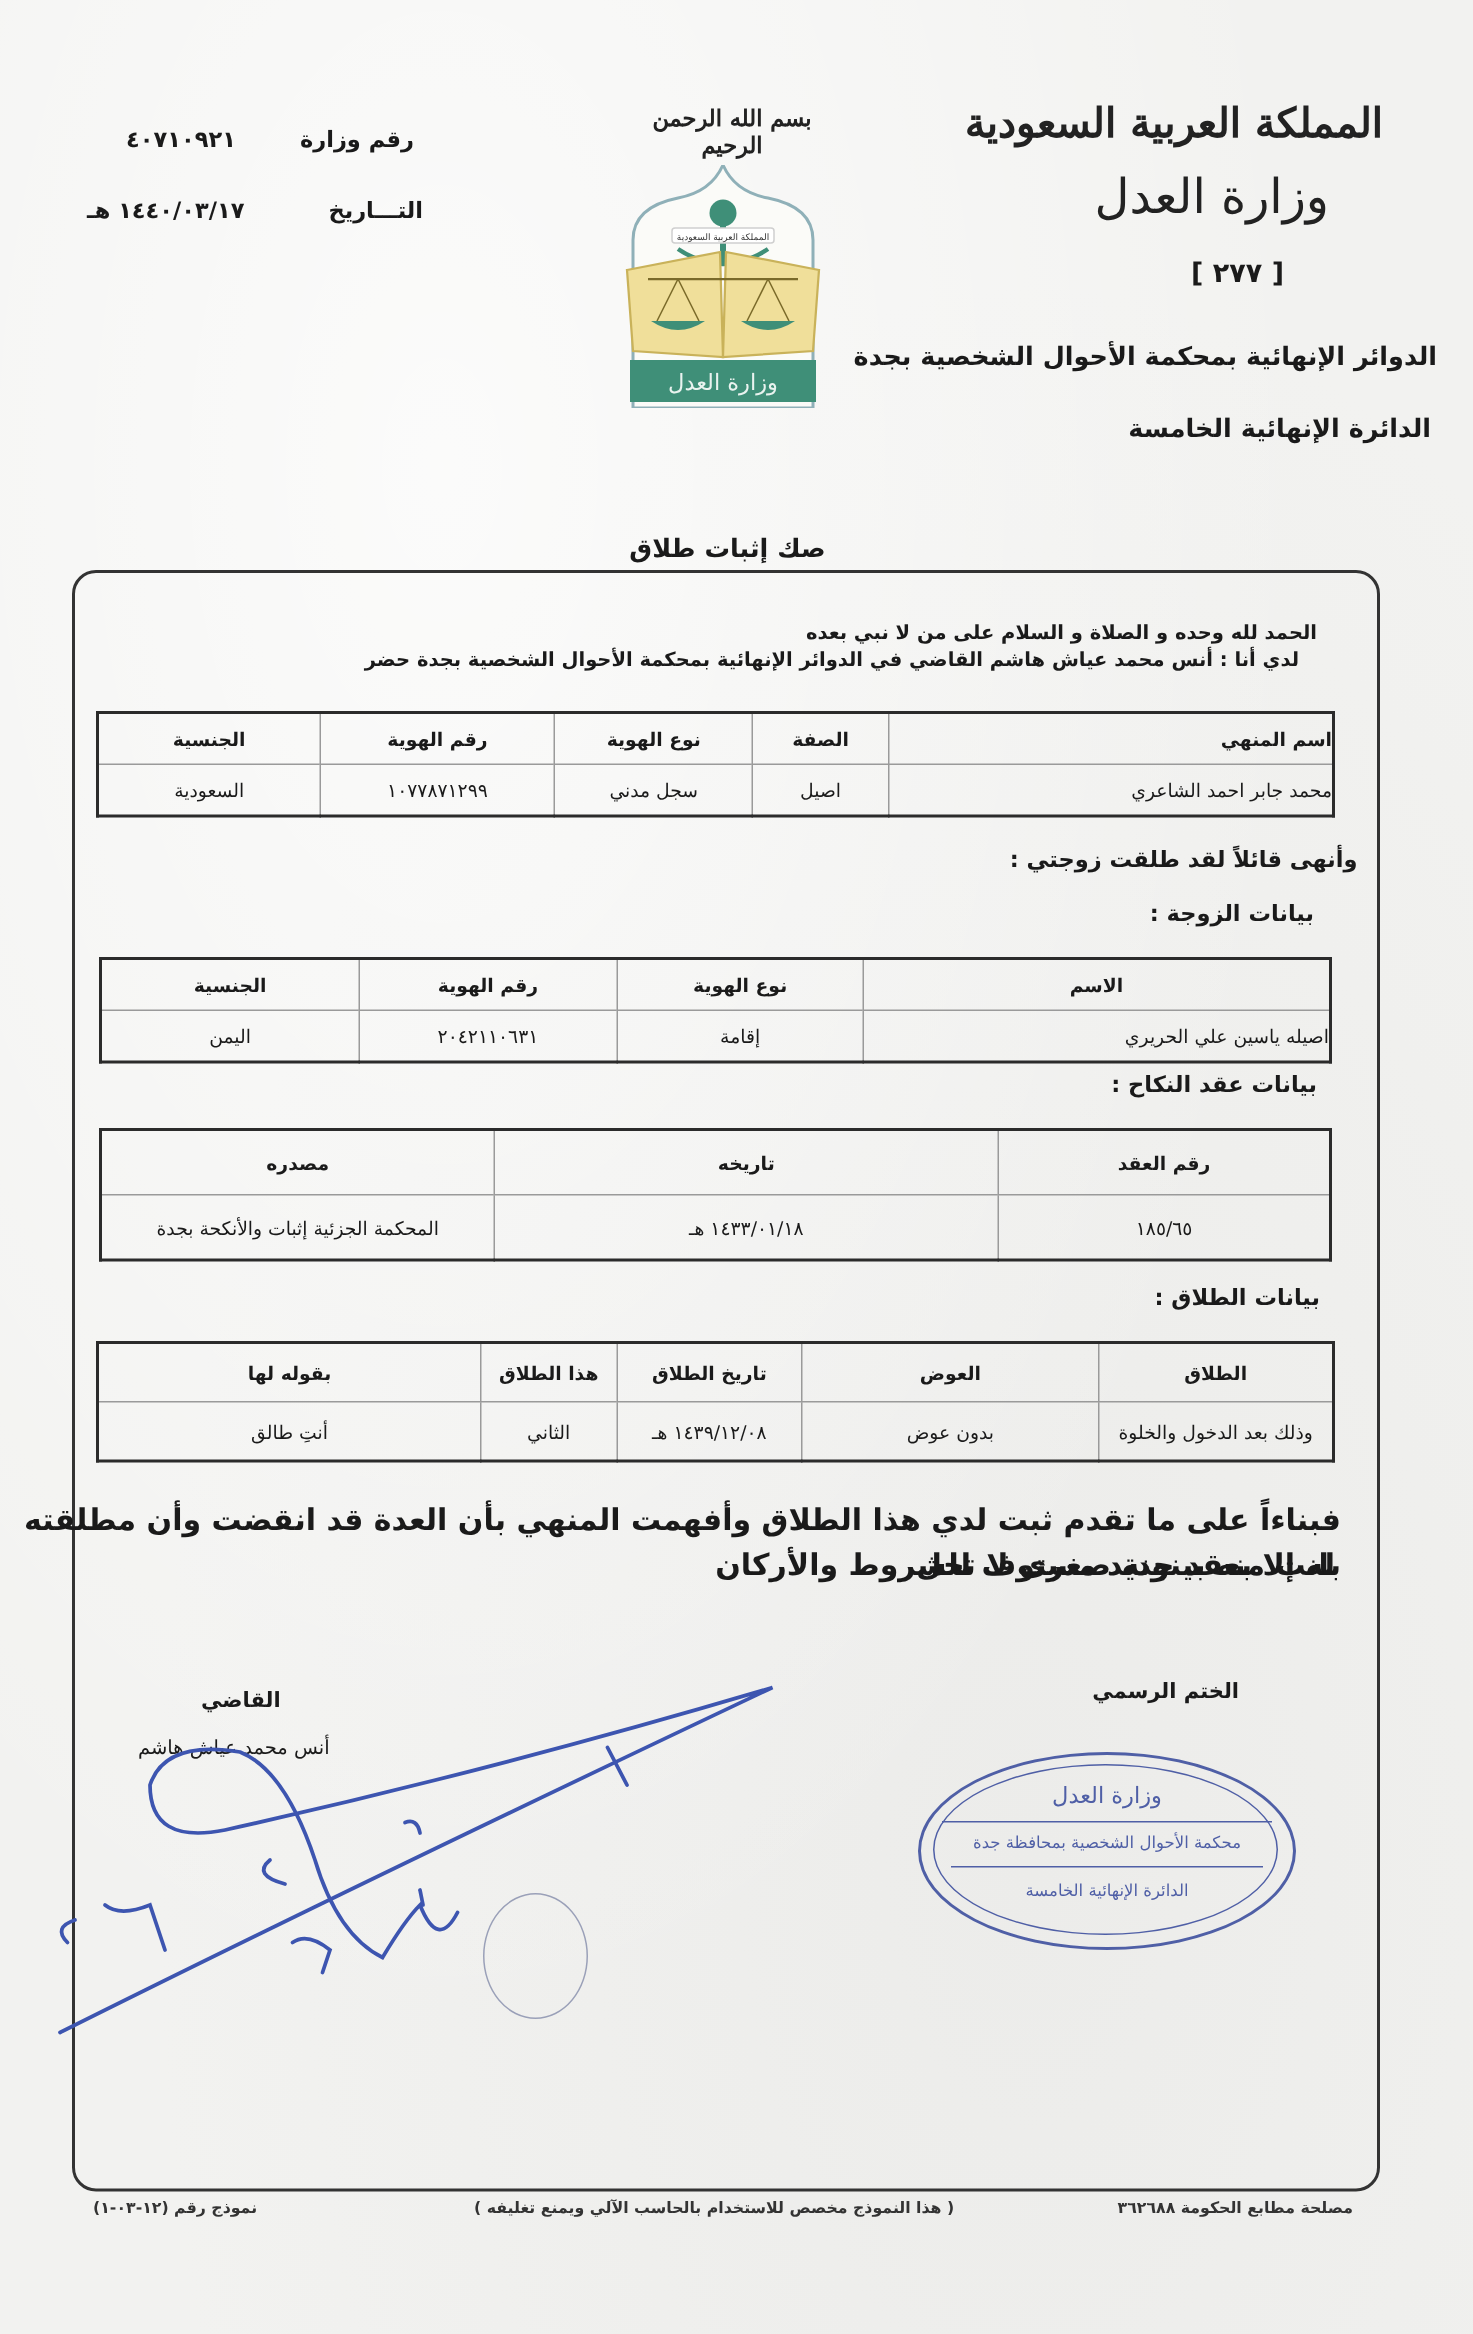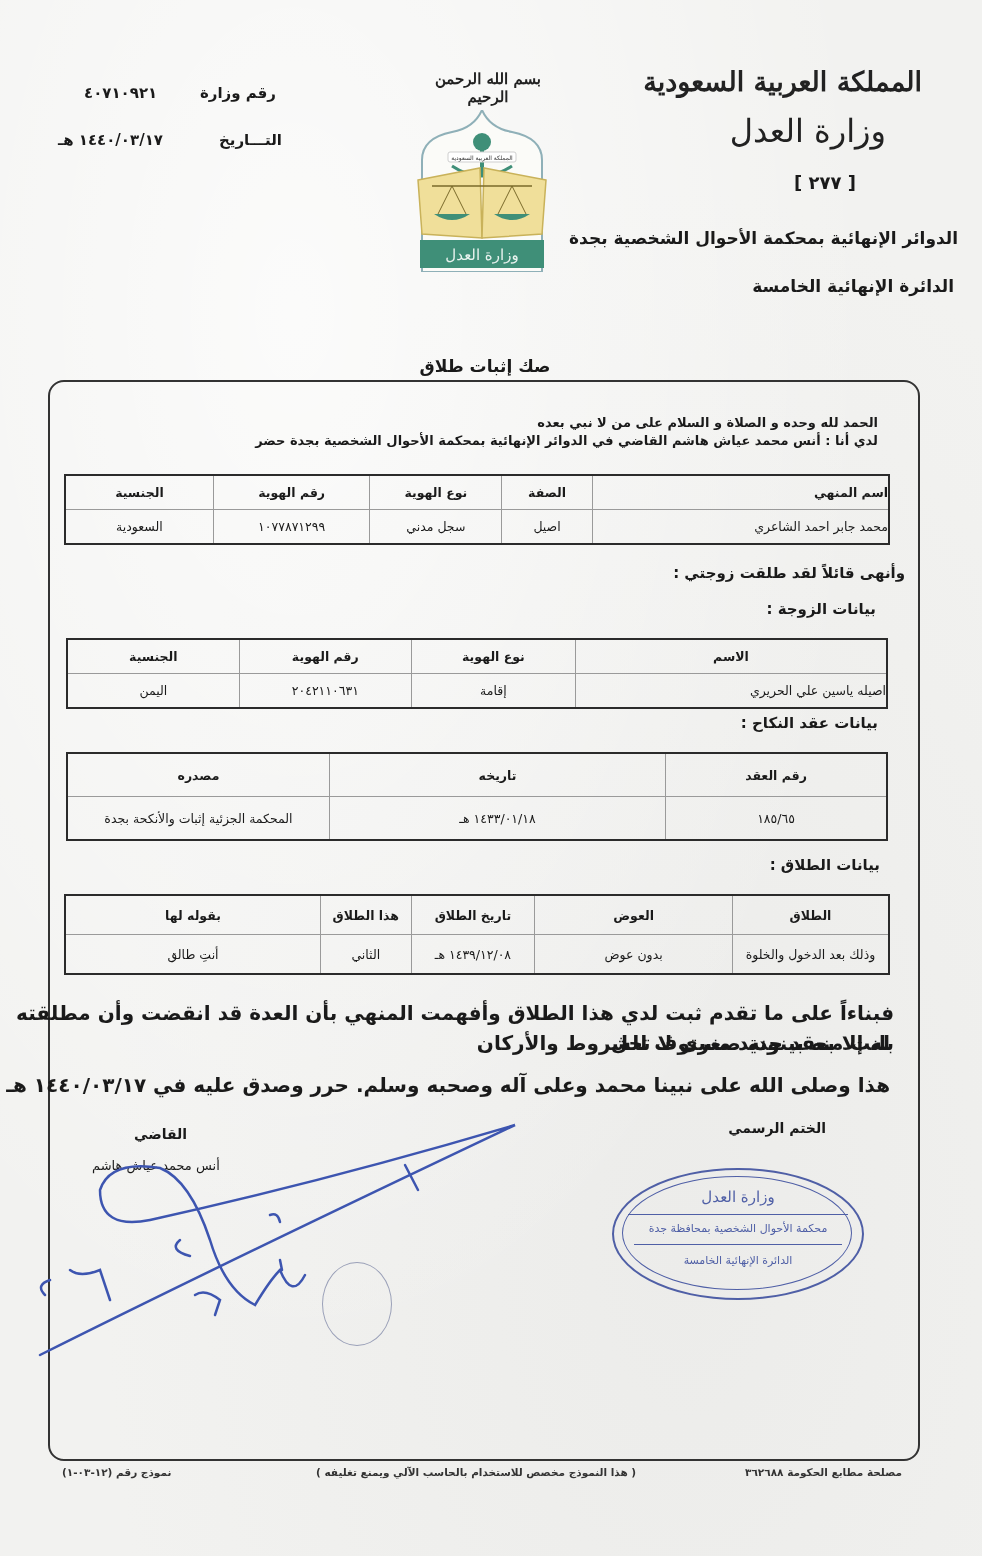--- a/index.html
+++ b/index.html
@@ -94,21 +94,21 @@
   <div class="abs rtl ministry" style="right:96px; top:112px;">وزارة العدل</div>
   <div class="abs rtl code" style="right:126px; top:172px;">[ ٢٧٧ ]</div>
   <div class="abs rtl court-line" style="right:24px; top:228px;">الدوائر الإنهائية بمحكمة الأحوال الشخصية بجدة</div>
   <div class="abs rtl court-line" style="right:28px; top:276px;">الدائرة الإنهائية الخامسة</div>
 
   <div class="abs rtl doc-title" style="left:380px; top:356px; width:210px; text-align:center;">صك إثبات طلاق</div>
 
   <div class="frame"></div>
 
   <div class="abs rtl body-text" style="right:104px; top:414px;">الحمد لله وحده و الصلاة و السلام على من لا نبي بعده</div>
-  <div class="abs rtl body-text" style="right:104px; top:432px;">لدي أنا : أنس محمد عياش هاشم   القاضي في الدوائر الإنهائية بمحكمة الأحوال الشخصية بجدة حضر</div>
+  <div class="abs rtl body-text" style="right:116px; top:432px;">لدي أنا : أنس محمد عياش هاشم   القاضي في الدوائر الإنهائية بمحكمة الأحوال الشخصية بجدة حضر</div>
 
   <table class="grid" style="left:64px; top:474px; width:826px;">
     <tbody>
         <tr class="head">
       <td class="first" style="width:36%;">اسم المنهي</td>
       <td style="width:11%;">الصفة</td>
       <td style="width:16%;">نوع الهوية</td>
       <td style="width:19%;">رقم الهوية</td>
       <td style="width:18%;">الجنسية</td>
     </tr>
@@ -175,21 +175,20 @@
       <td>بدون عوض</td>
       <td>١٤٣٩/١٢/٠٨ هـ</td>
       <td>الثاني</td>
       <td>أنتِ طالق</td>
     </tr>
   </tbody>
     </table>
 
   <div class="abs rtl para" style="right:88px; top:998px;">فبناءاً على ما تقدم ثبت لدي هذا الطلاق وأفهمت المنهي بأن  العدة قد انقضت وأن مطلقته بانت منه بينونة صغرى لا تحل</div>
   <div class="abs rtl para" style="right:92px; top:1028px;">له إلا بعقد جديد مستوف للشروط والأركان</div>
-  <div class="abs rtl para" style="right:92px; top:1070px;">هذا وصلى الله على نبينا محمد وعلى آله وصحبه وسلم. حرر وصدق عليه في  ١٤٤٠/٠٣/١٧ هـ</div>
 
   <div class="abs rtl sig-label" style="right:156px; top:1120px;">الختم الرسمي</div>
   <div class="abs rtl sig-label" style="left:134px; top:1126px;">القاضي</div>
   <div class="abs rtl" style="left:92px; top:1158px; font-size:13px;">أنس محمد عياش هاشم</div>
 
   <div class="stamp-ring" style="left:612px; top:1168px; width:248px; height:128px;">
     <div class="stamp-ring" style="left:8px; top:6px; width:228px; height:112px; border-width:1.5px;"></div>
     <div class="abs rtl" style="left:0; right:0; top:18px; text-align:center; font-family:'DejaVu Serif',serif; font-size:15px; color:#4f5fa6;">وزارة العدل</div>
     <div class="abs" style="left:14px; right:14px; top:44px; border-top:1px solid #4f5fa6;"></div>
     <div class="abs rtl" style="left:0; right:0; top:52px; text-align:center; font-size:11px; color:#4f5fa6;">محكمة الأحوال الشخصية بمحافظة جدة</div>

